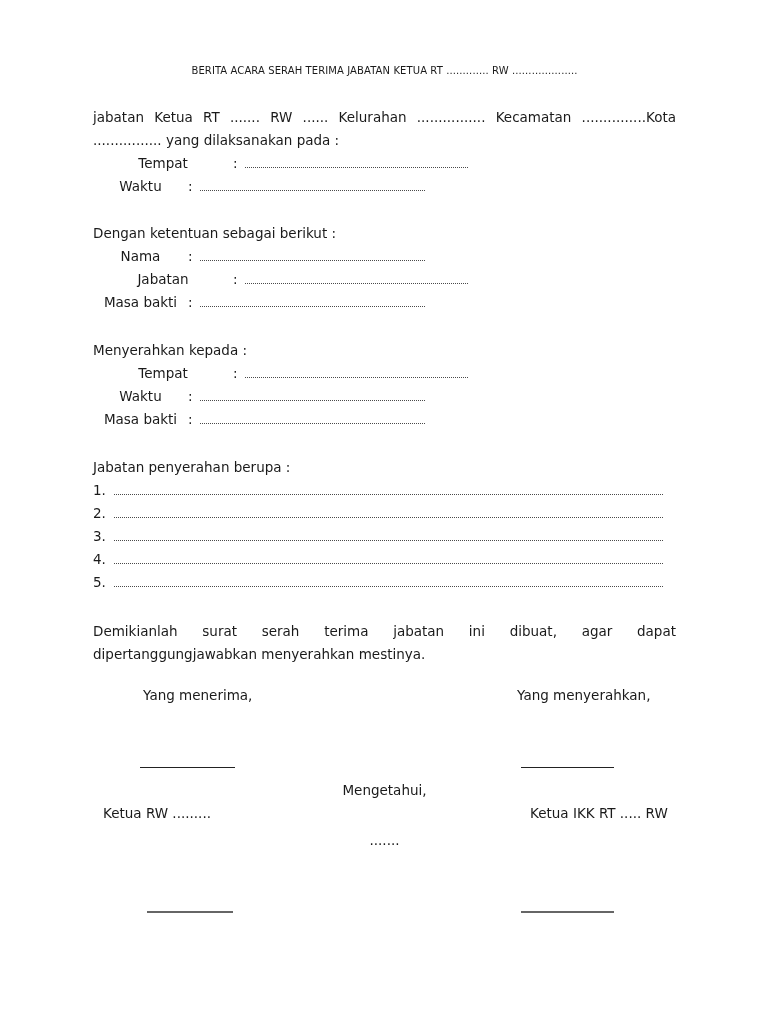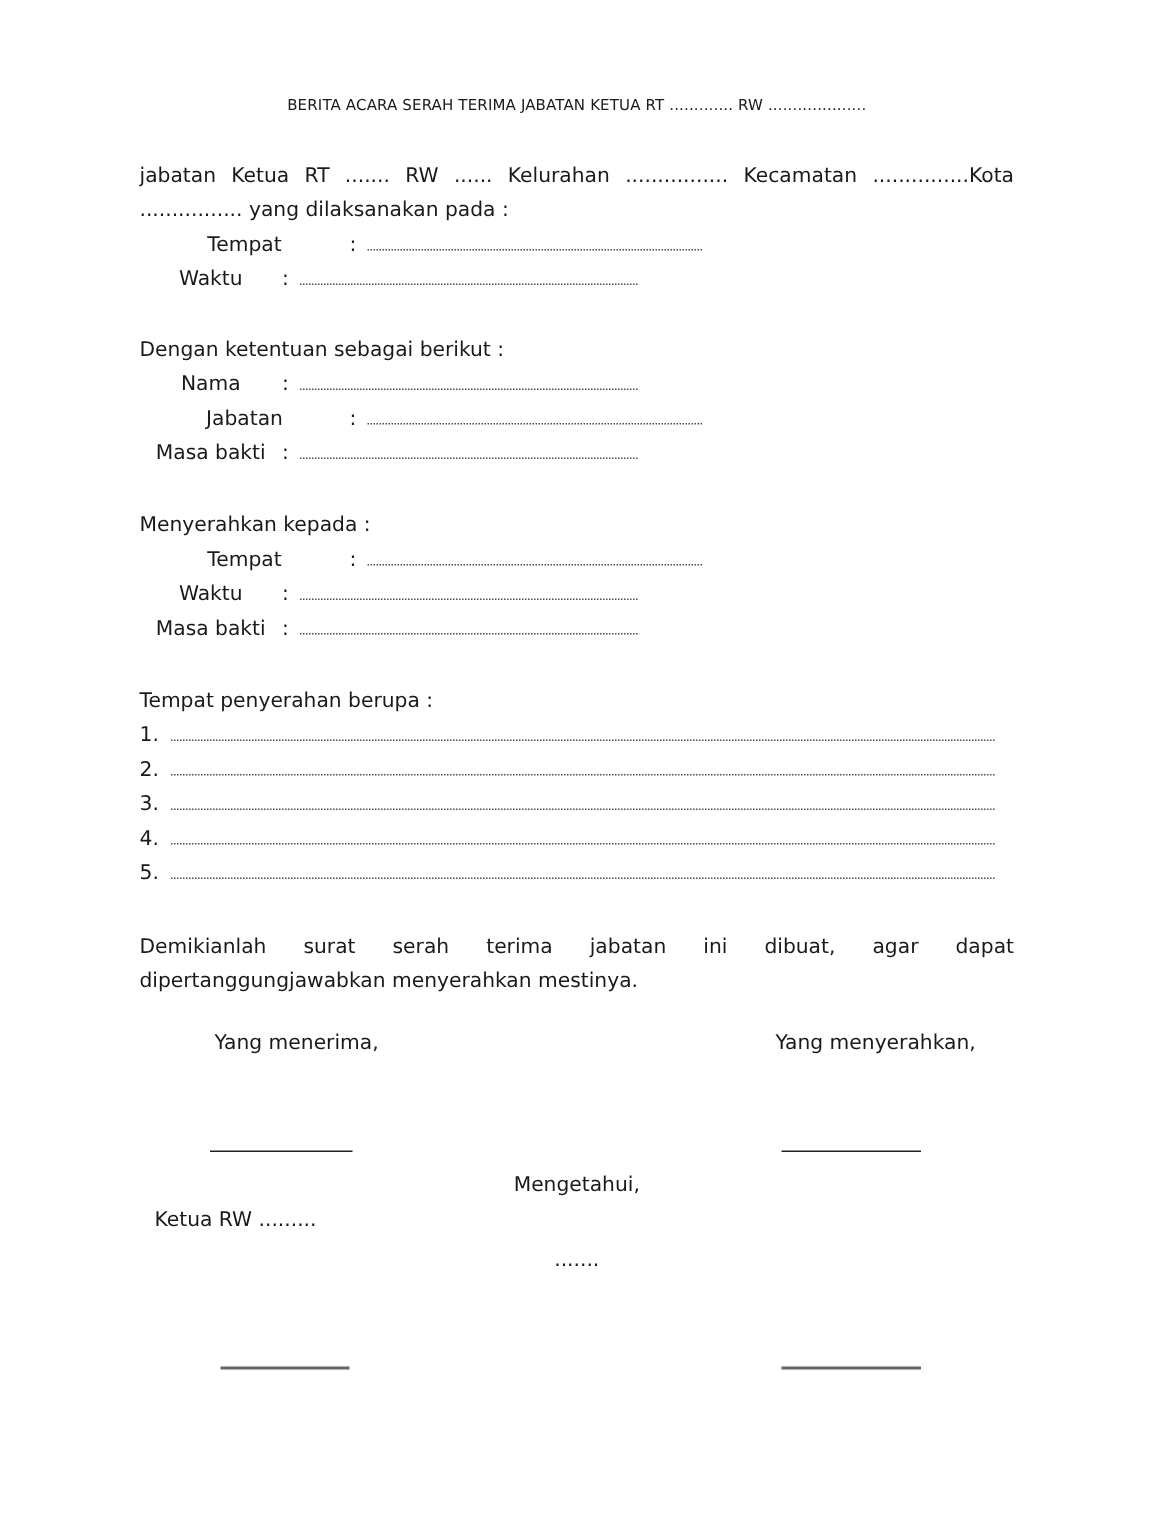--- a/index.html
+++ b/index.html
@@ -115,21 +115,21 @@
         <span class="leader lw225"></span>
       </div>
       <div class="frow">
         <span class="flabel">Masa bakti</span>
         <span class="colon">:</span>
         <span class="leader lw225"></span>
       </div>
     </div>
 
     <div class="mt25">
-      <div class="line">Tempat penyerahan berupa :</div>
+      <div class="line">Jabatan penyerahan berupa :</div>
       <div class="itemrow">
         <span class="inum">1.</span>
         <span class="leader lw549"></span>
       </div>
       <div class="itemrow">
         <span class="inum">2.</span>
         <span class="leader lw549"></span>
       </div>
       <div class="itemrow">
         <span class="inum">3.</span>
@@ -157,20 +157,21 @@
 
     <div class="sigrow mt48">
       <span class="sigline" style="left:47px; width:95px"></span>
       <span class="sigline" style="left:428px; width:93px"></span>
     </div>
 
     <div class="line centered mt10">Mengetahui,</div>
 
     <div class="relrow">
       <span class="abs" style="left:10px">Ketua RW .........</span>
+      <span class="abs" style="left:437px">Ketua IKK RT ..... RW</span>
     </div>
 
     <div class="line centered mt4">.......</div>
 
     <div class="sigrow mt48">
       <span class="sigline thick" style="left:54px; width:86px"></span>
       <span class="sigline thick" style="left:428px; width:93px"></span>
     </div>
 
   </div>

